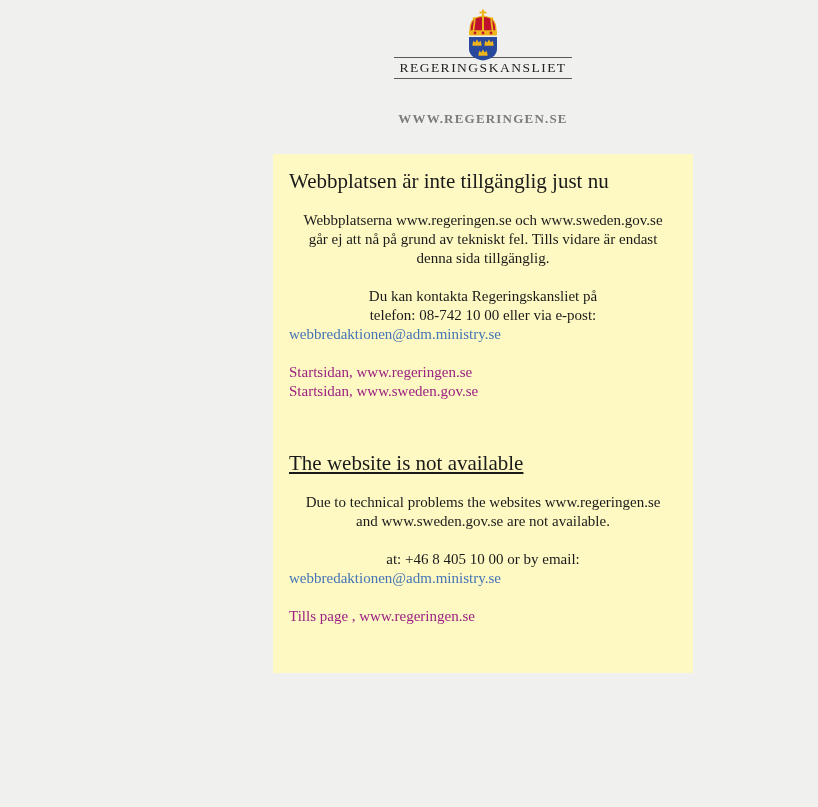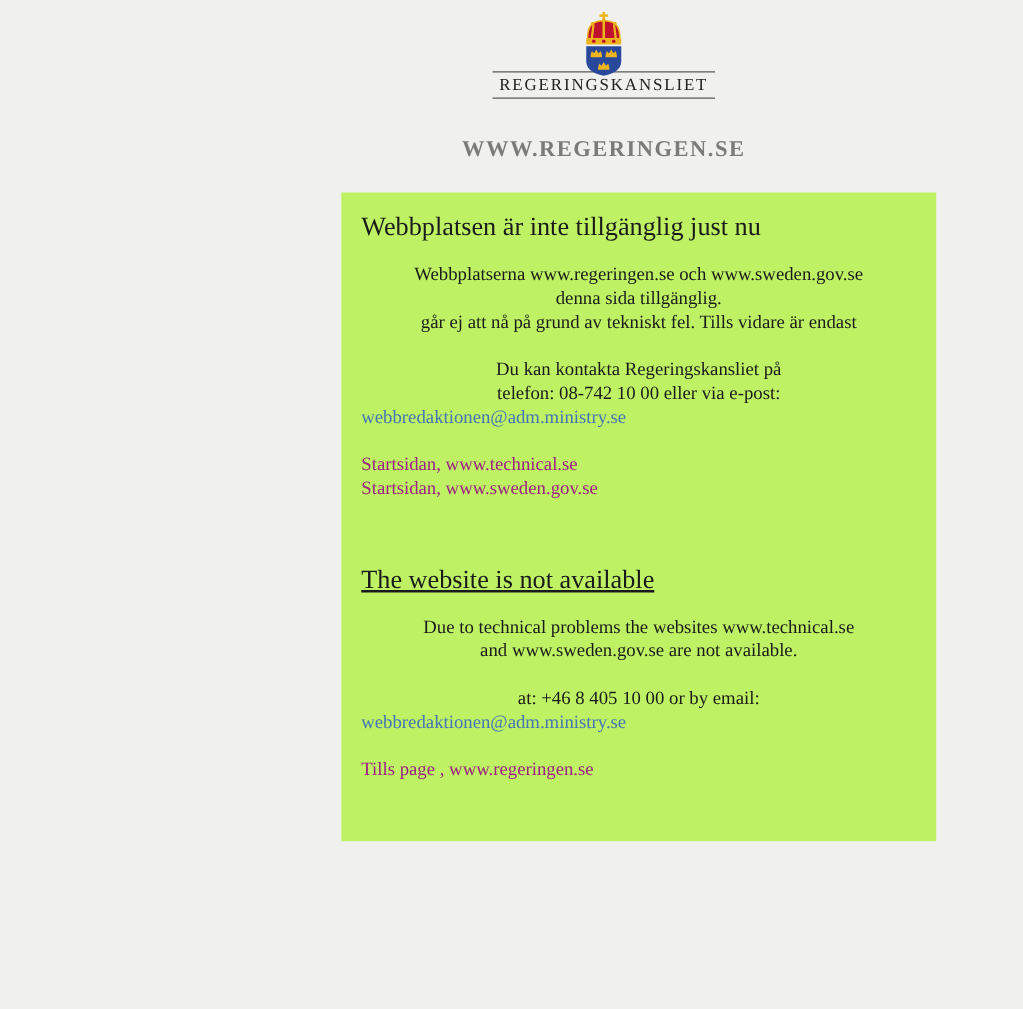--- a/index.html
+++ b/index.html
@@ -44,34 +44,34 @@
     white-space: nowrap;
   }
   
   .site-links {
     margin-top: 27px;
     text-align: center;
   }
   .site-links a {
     display: block;
     font-weight: bold;
-    font-size: 18px;
+    font-size: 13px;
     letter-spacing: 1.2px;
     line-height: 26px;
     color: #7b7b79;
     text-decoration: none;
     cursor: pointer;
   }
   
   .card {
     margin-top: 22px;
     box-sizing: border-box;
-    width: 476px;
+    width: 420px;
     min-height: 507px;
-    background: #bef264;
+    background: #fef9c3;
     padding: 15px 16px 28px 16px;
   }
   .card h1 {
     font-size: 21px;
     font-weight: normal;
     margin: 0 0 17px 0;
     color: #1a1a1a;
   }
   .section-en h1 {
     margin-top: 50px;
@@ -135,38 +135,38 @@
   <nav class="site-links">
     <a>WWW.REGERINGEN.SE</a>
   </nav>
 
   <main class="card">
 
     <section class="section-sv">
       <h1>Webbplatsen är inte tillgänglig just nu</h1>
       <p>
         <span class="line">Webbplatserna www.regeringen.se och www.sweden.gov.se</span>
+        <span class="line">går ej att nå på grund av tekniskt fel. Tills vidare är endast</span>
         <span class="line">denna sida tillgänglig.</span>
-        <span class="line">går ej att nå på grund av tekniskt fel. Tills vidare är endast</span>
       </p>
       <p>
         <span class="line">Du kan kontakta Regeringskansliet på</span>
         <span class="line">telefon: 08-742 10 00 eller via e-post:</span>
         <a class="email-link">webbredaktionen@adm.ministry.se</a>
       </p>
       <p>
-        <a class="home-link">Startsidan, www.technical.se</a>
+        <a class="home-link">Startsidan, www.regeringen.se</a>
         <a class="home-link">Startsidan, www.sweden.gov.se</a>
       </p>
     </section>
 
     <section class="section-en">
       <h1>The website is not available</h1>
       <p>
-        <span class="line">Due to technical problems the websites www.technical.se</span>
+        <span class="line">Due to technical problems the websites www.regeringen.se</span>
         <span class="line">and www.sweden.gov.se are not available.</span>
       </p>
       <p>
         <span class="line">at: +46 8 405 10 00 or by email:</span>
         <a class="email-link">webbredaktionen@adm.ministry.se</a>
       </p>
       <p>
         <a class="home-link">Tills page , www.regeringen.se</a>
       </p>
     </section>

